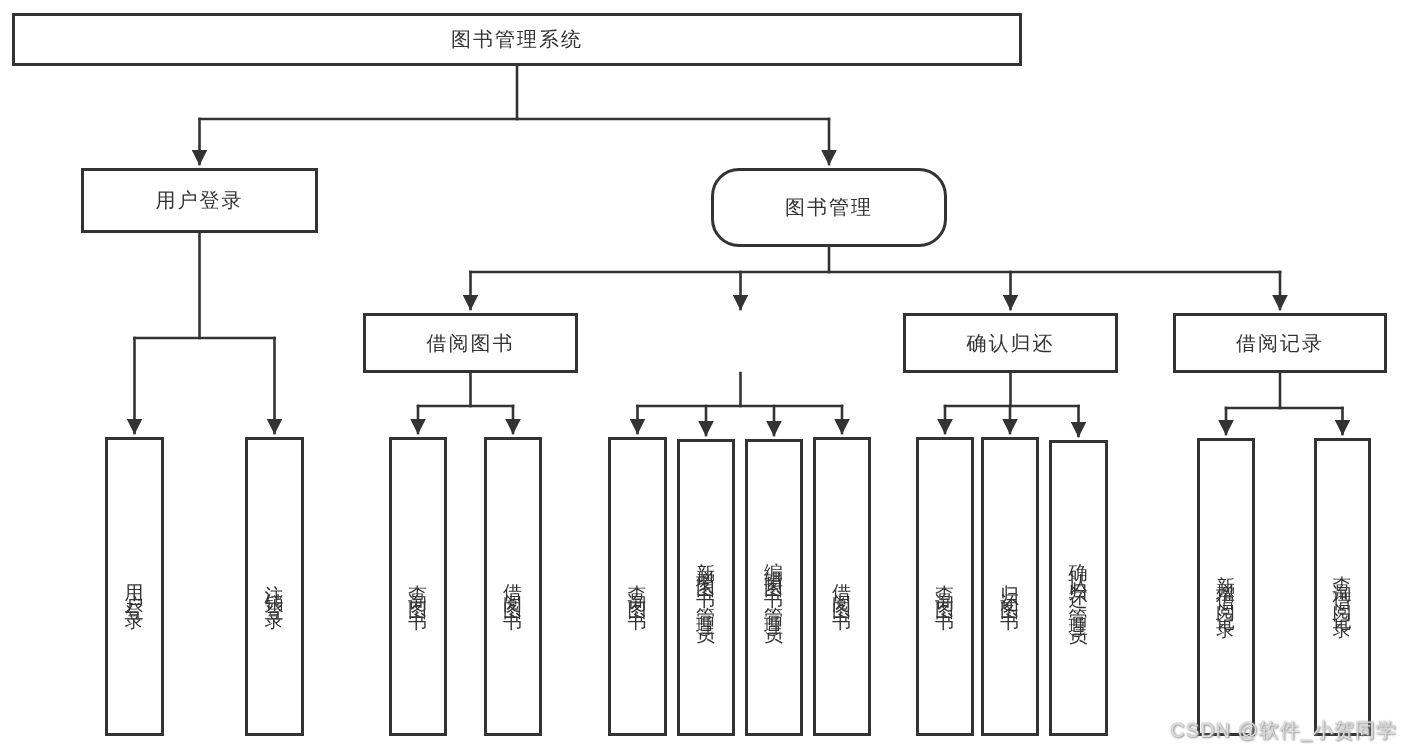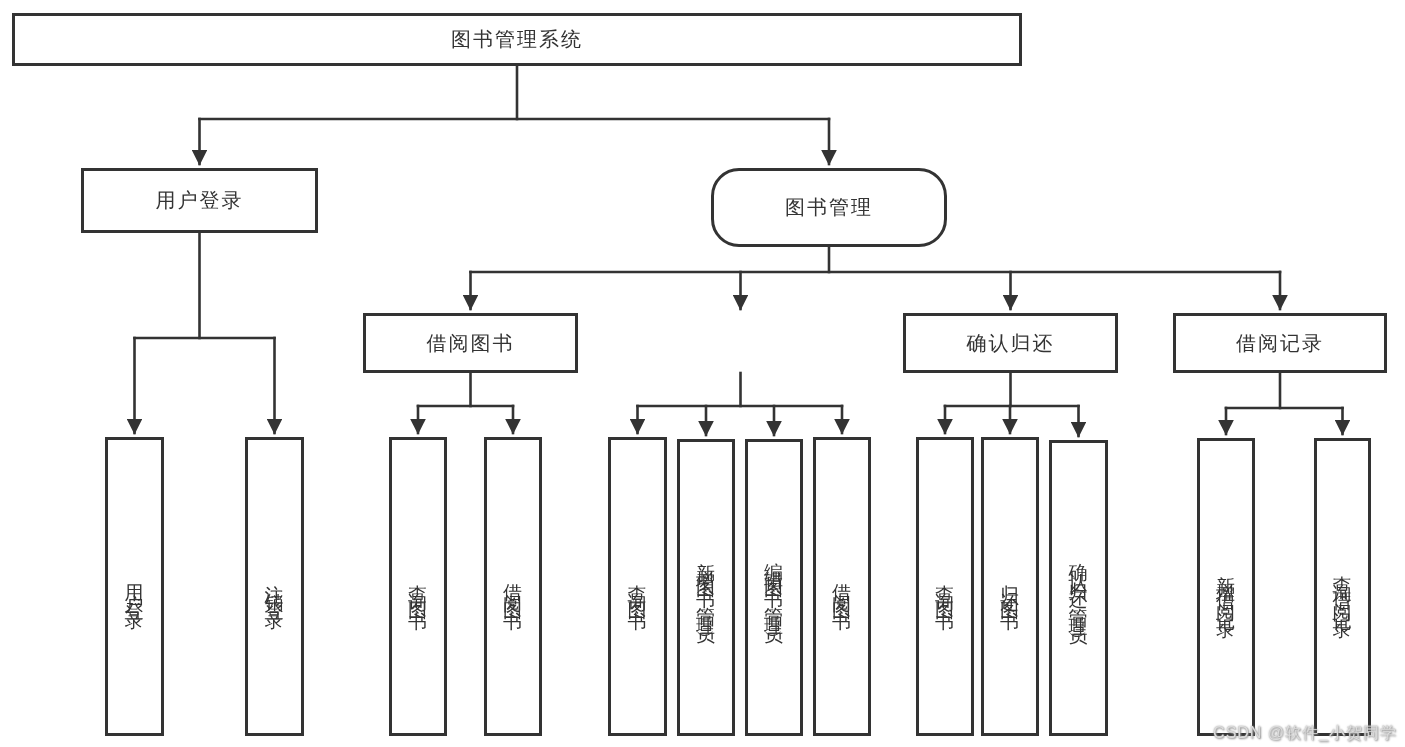--- a/index.html
+++ b/index.html
@@ -40,21 +40,21 @@
     text-orientation: mixed;
     font-size: 19px;
     letter-spacing: 9px;
     line-height: 1;
     white-space: nowrap;
   }
   #watermark {
     position: absolute;
     right: 8px; bottom: 3px;
     z-index: 3;
-    font-size: 16px;
+    font-size: 20px;
     letter-spacing: 1px;
     color: #dcdcdc;
     text-shadow: 0 0 2px #9a9a9a, 1px 1px 2px #8a8a8a;
     white-space: nowrap;
   }
 </style>
 </head>
 <body>
 
 <div id="canvas">

